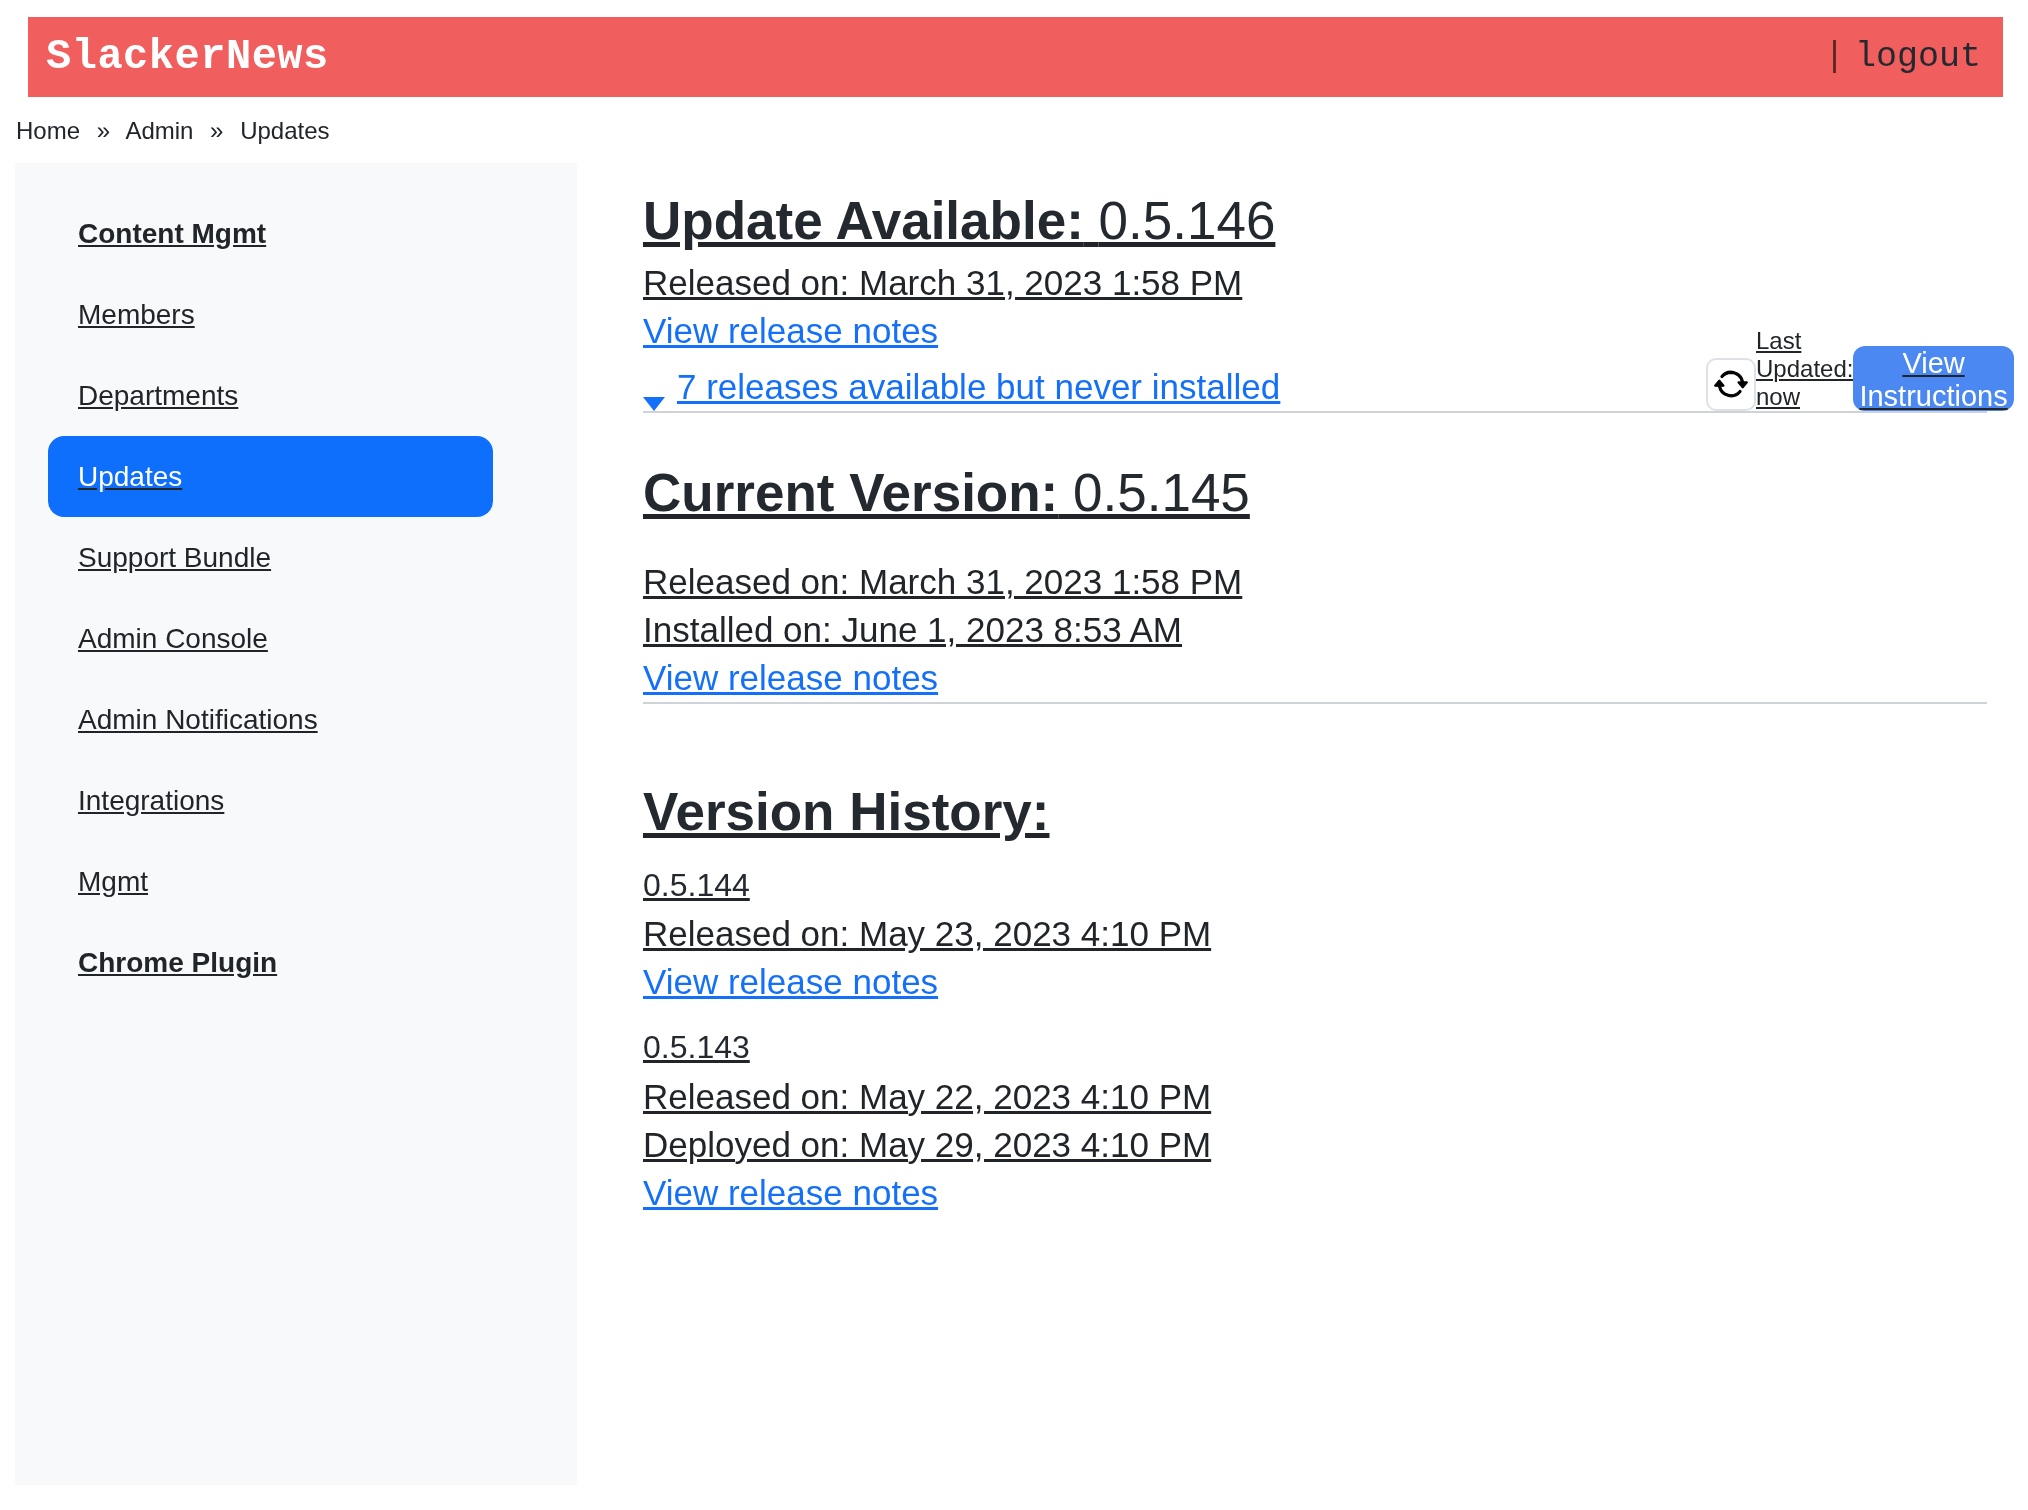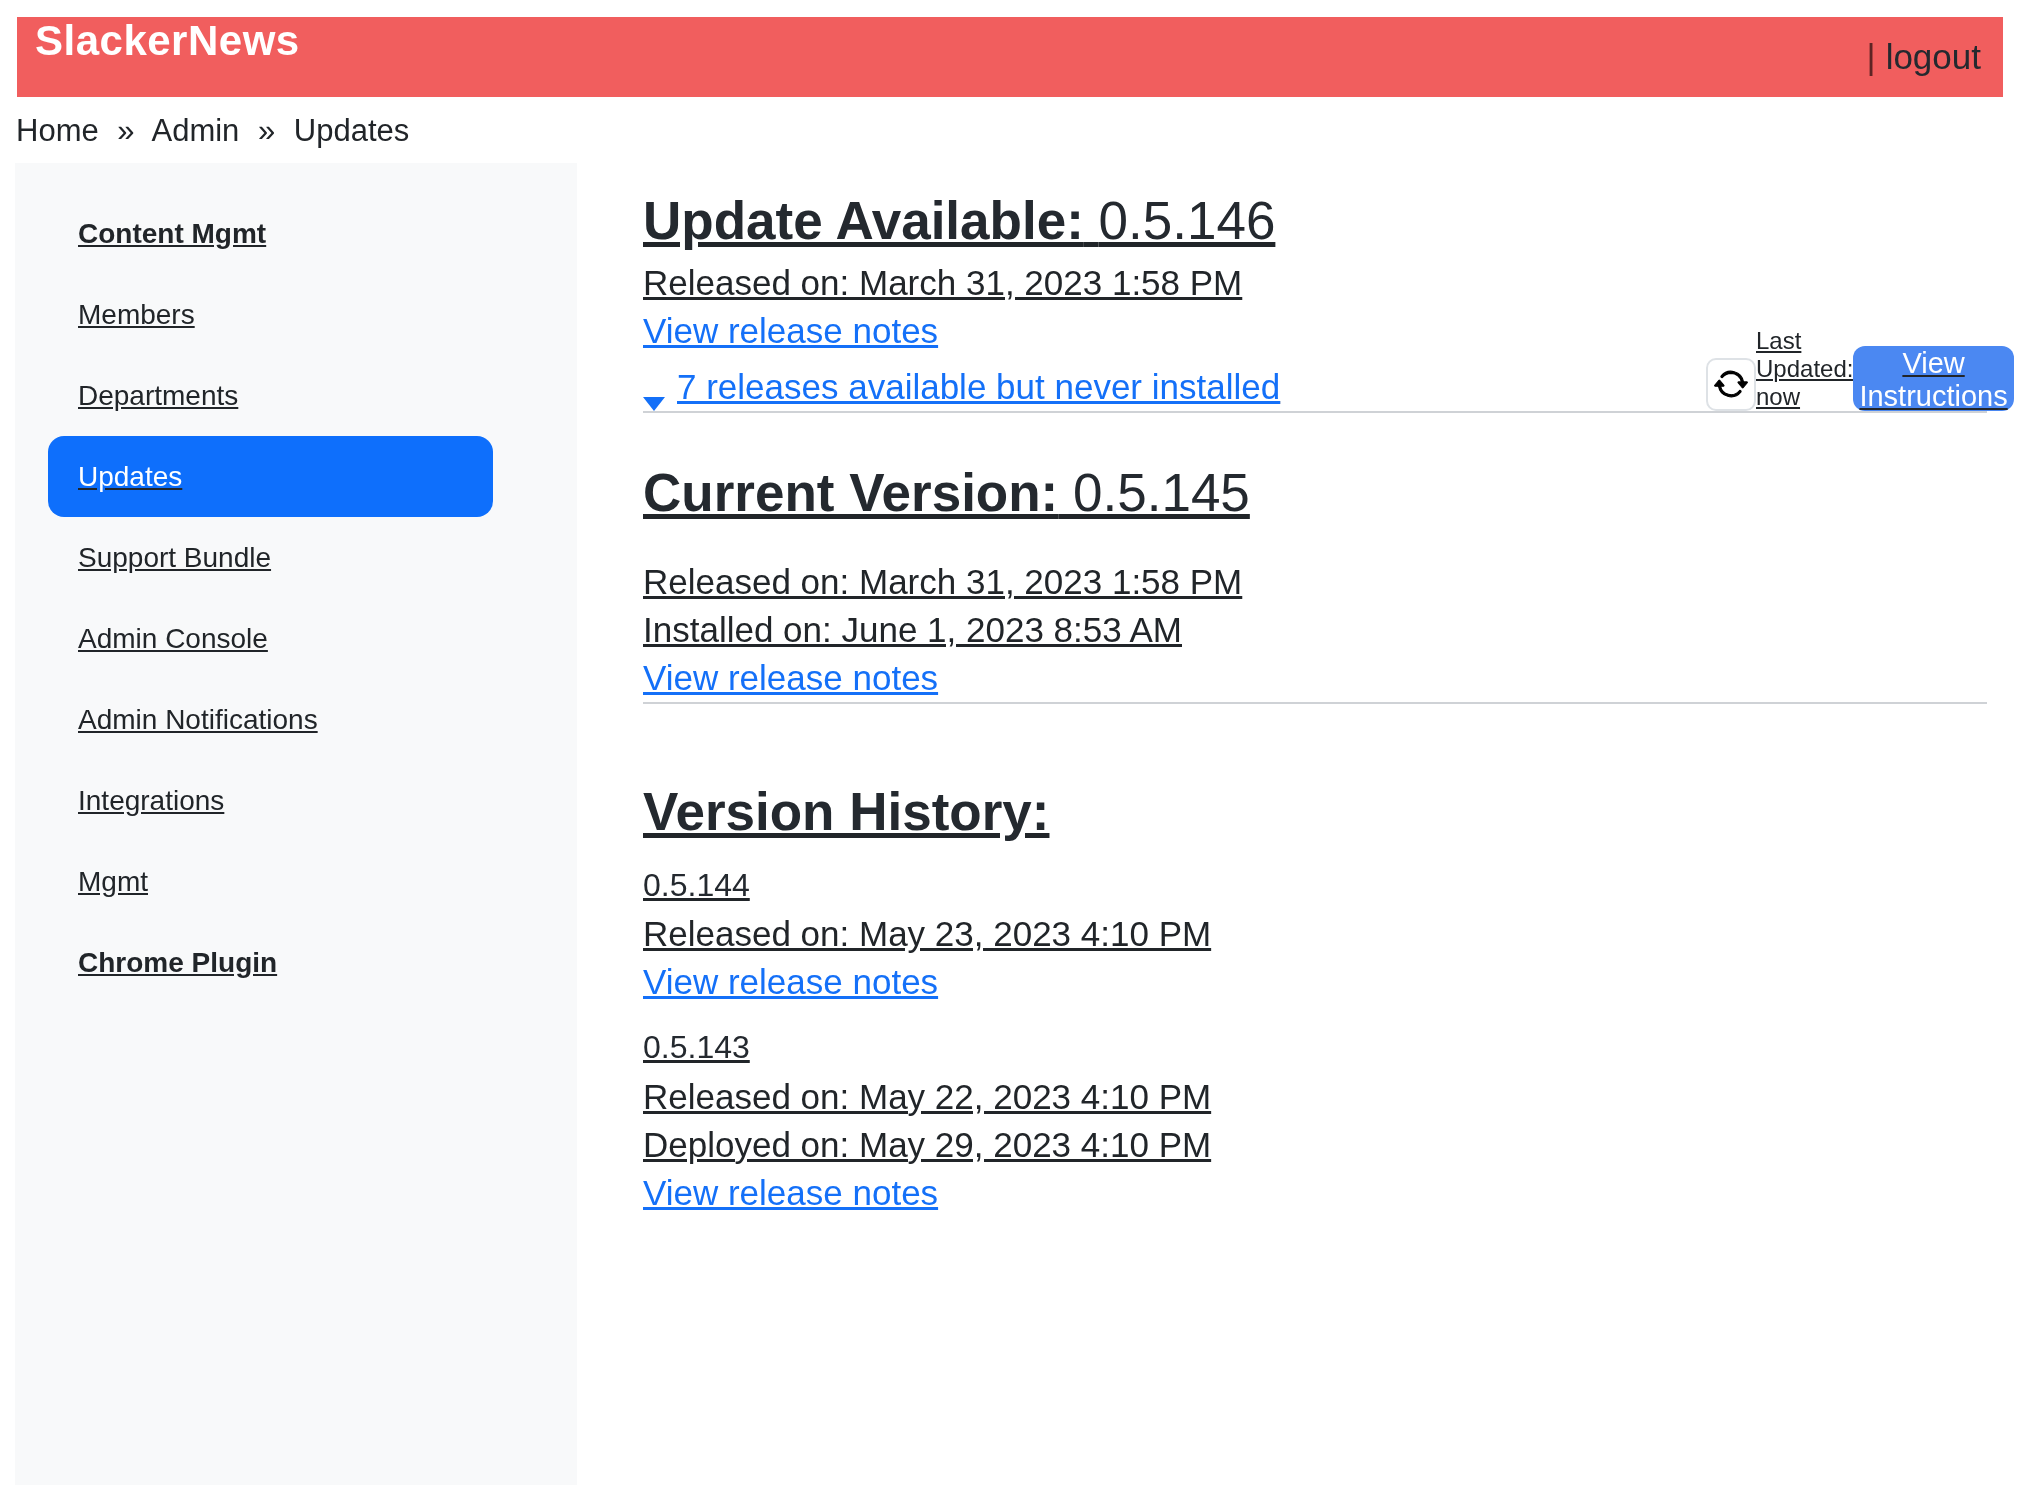--- a/index.html
+++ b/index.html
@@ -14,30 +14,31 @@
   *{box-sizing:border-box;}
   html,body{margin:0;padding:0;}
   body{
     width:2028px;height:1510px;overflow:hidden;
     background:#ffffff;color:var(--text-dark);
     font-family:"Liberation Sans", sans-serif;
     position:relative;
   }
   
   .header{
-    margin:17px 25px 0 17px;height:80px;background:var(--header-red);
-    display:flex;justify-content:space-between;
+    margin:17px 25px 0 28px;height:80px;background:var(--header-red);
+    display:flex;align-items:center;justify-content:space-between;
     padding:0 22px 0 18px;
+    font-family:Liberation Mono, monospace;
   }
   .brand{color:#ffffff;font-size:42px;font-weight:bold;letter-spacing:.5px;cursor:pointer;}
   .logout-wrap{font-size:35px;display:flex;align-items:center;gap:10px;}
   .logout-sep{color:#5e2424;}
   .logout-link{color:#24292f;text-decoration:none;cursor:pointer;}
   
-  .breadcrumb{margin:12px 0 10px 16px;font-size:31px;line-height:44px;}
+  .breadcrumb{margin:12px 0 10px 16px;font-size:24px;line-height:44px;}
   .crumb{color:var(--text-dark);text-decoration:none;cursor:pointer;}
   .crumb.current{cursor:default;}
   .crumb-sep{margin:0 10px;}
   
   .layout{display:flex;align-items:flex-start;text-decoration:underline;}
   .sidebar{
     margin-left:15px;width:562px;height:1322px;flex:none;
     background:var(--sidebar-bg);padding-top:30px;
   }
   .side-list{list-style:none;margin:0;padding:0 0 0 33px;}

